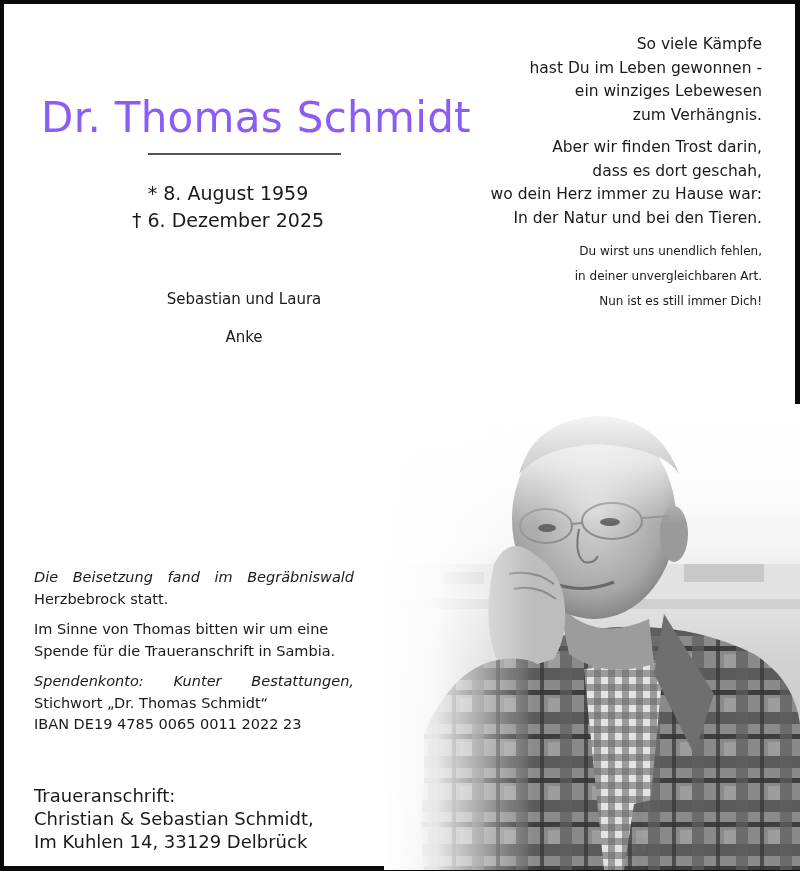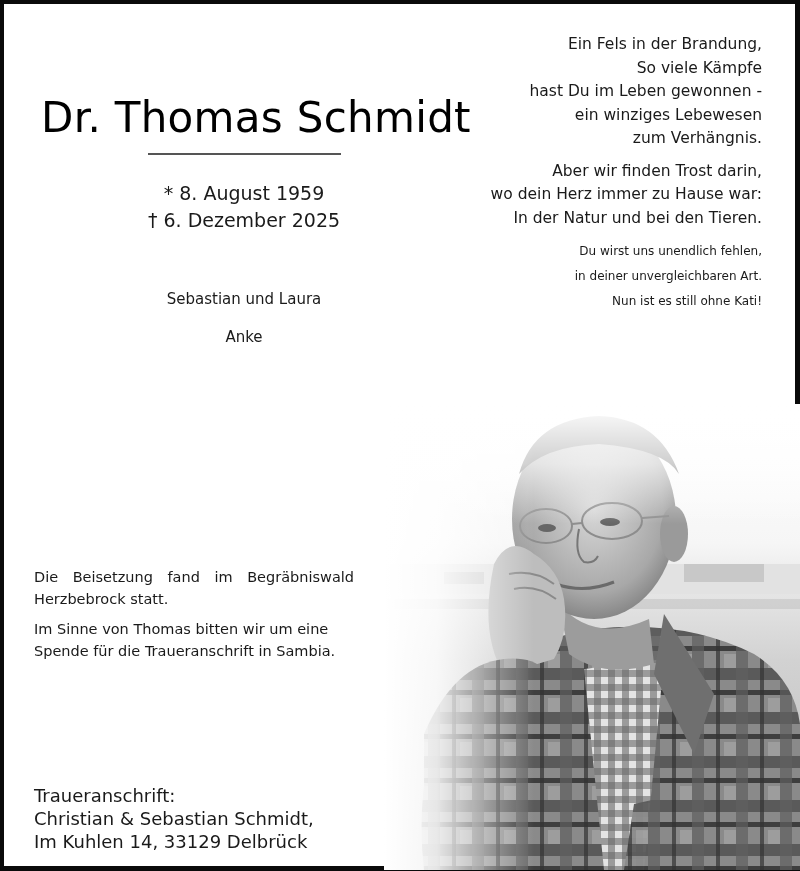--- a/index.html
+++ b/index.html
@@ -11,29 +11,29 @@
       border-left: 4px solid #0a0a0a;
       border-right: 5px solid #0a0a0a;
       border-bottom: 5px solid #0a0a0a;
       background: #ffffff;
       font-family: "DejaVu Sans", sans-serif;
       color: #1a1a1a;
     }
     .name {
       position: absolute; left: 30px; top: 88px; width: 444px;
       text-align: center; font-size: 42px; font-weight: normal;
-      letter-spacing: 0.3px; color: #000000; margin: 0; line-height: 52px;
+      letter-spacing: 0.3px; color: #8b5cf6; margin: 0; line-height: 52px;
       font-family: "DejaVu Sans", sans-serif;
     }
     .name-rule {
       position: absolute; left: 144px; top: 149px; width: 193px; height: 2px;
       background: #555;
     }
     .dates {
-      position: absolute; left: 80px; top: 176px; width: 320px; text-align: center;
+      position: absolute; left: 64px; top: 176px; width: 320px; text-align: center;
       font-size: 19px; line-height: 27px; color: #1a1a1a;
     }
     .family {
       position: absolute; left: 80px; top: 276px; width: 320px; text-align: center;
       font-size: 15px; line-height: 38px; color: #1a1a1a;
     }
     .poem {
       position: absolute; right: 33px; top: 29px; width: 340px; text-align: right;
       font-size: 15.5px; line-height: 23.5px; color: #1a1a1a;
     }
@@ -51,21 +51,21 @@
     .photo .fade-top {
       position: absolute; left: 0; top: 0; width: 100%; height: 120px;
       background: linear-gradient(to bottom, #ffffff 0%, rgba(255,255,255,0.7) 50%, rgba(255,255,255,0) 100%);
     }
     .info {
       position: absolute; left: 30px; top: 563px; width: 320px;
       font-size: 14.5px; line-height: 21.5px; color: #1a1a1a;
     }
     .info p { margin: 0 0 9px 0; }
     .info .line { display: block; }
-    .info .spread { display: flex; justify-content: space-between; }
+    .info .spread { display: flex; justify-content: space-between; font-style: italic; }
     .address {
       position: absolute; left: 30px; top: 780px; width: 330px;
       font-size: 18px; line-height: 23px; color: #1a1a1a;
     }
     .address span { display: block; }
   </style>
 </head>
 <body>
 
 <div class="frame">
@@ -78,35 +78,35 @@
     <div>† 6. Dezember 2025</div>
   </div>
 
   <div class="family">
     <div>Sebastian und Laura</div>
     <div>Anke</div>
   </div>
 
   <div class="poem">
     <div class="stanza">
-      <div>Ein Fels in der Brandung,</div>
       <div>So viele Kämpfe</div>
       <div>hast Du im Leben gewonnen -</div>
       <div>ein winziges Lebewesen</div>
       <div>zum Verhängnis.</div>
     </div>
     <div class="stanza">
       <div>Aber wir finden Trost darin,</div>
+      <div>dass es dort geschah,</div>
       <div>wo dein Herz immer zu Hause war:</div>
       <div>In der Natur und bei den Tieren.</div>
     </div>
     <div class="stanza s3">
       <div>Du wirst uns unendlich fehlen,</div>
       <div>in deiner unvergleichbaren Art.</div>
-      <div>Nun ist es still ohne Kati!</div>
+      <div>Nun ist es still immer Dich!</div>
     </div>
   </div>
 
   <div class="photo">
     <svg width="416" height="466" viewBox="0 0 416 466" xmlns="http://www.w3.org/2000/svg">
       <defs>
         <pattern id="plaid" width="44" height="44" patternUnits="userSpaceOnUse">
           <rect width="44" height="44" fill="#8a8a8a"></rect>
           <rect x="0" y="0" width="44" height="12" fill="#5a5a5a"></rect>
           <rect x="0" y="22" width="44" height="5" fill="#3e3e3e"></rect>
@@ -184,20 +184,29 @@
         <span>fand</span>
         <span>im</span>
         <span>Begräbniswald</span>
       </span>
       <span class="line">Herzbebrock statt.</span>
     </p>
     <p>
       <span class="line">Im Sinne von Thomas bitten wir um eine</span>
       <span class="line">Spende für die Traueranschrift in Sambia.</span>
     </p>
+    <p>
+      <span class="line spread">
+        <span>Spendenkonto:</span>
+        <span>Kunter</span>
+        <span>Bestattungen,</span>
+      </span>
+      <span class="line">Stichwort „Dr. Thomas Schmidt“</span>
+      <span class="line">IBAN DE19 4785 0065 0011 2022 23</span>
+    </p>
   </div>
 
   <div class="address">
     <span>Traueranschrift:</span>
     <span>Christian &amp; Sebastian Schmidt,</span>
     <span>Im Kuhlen 14, 33129 Delbrück</span>
   </div>
 
 </div>
 

